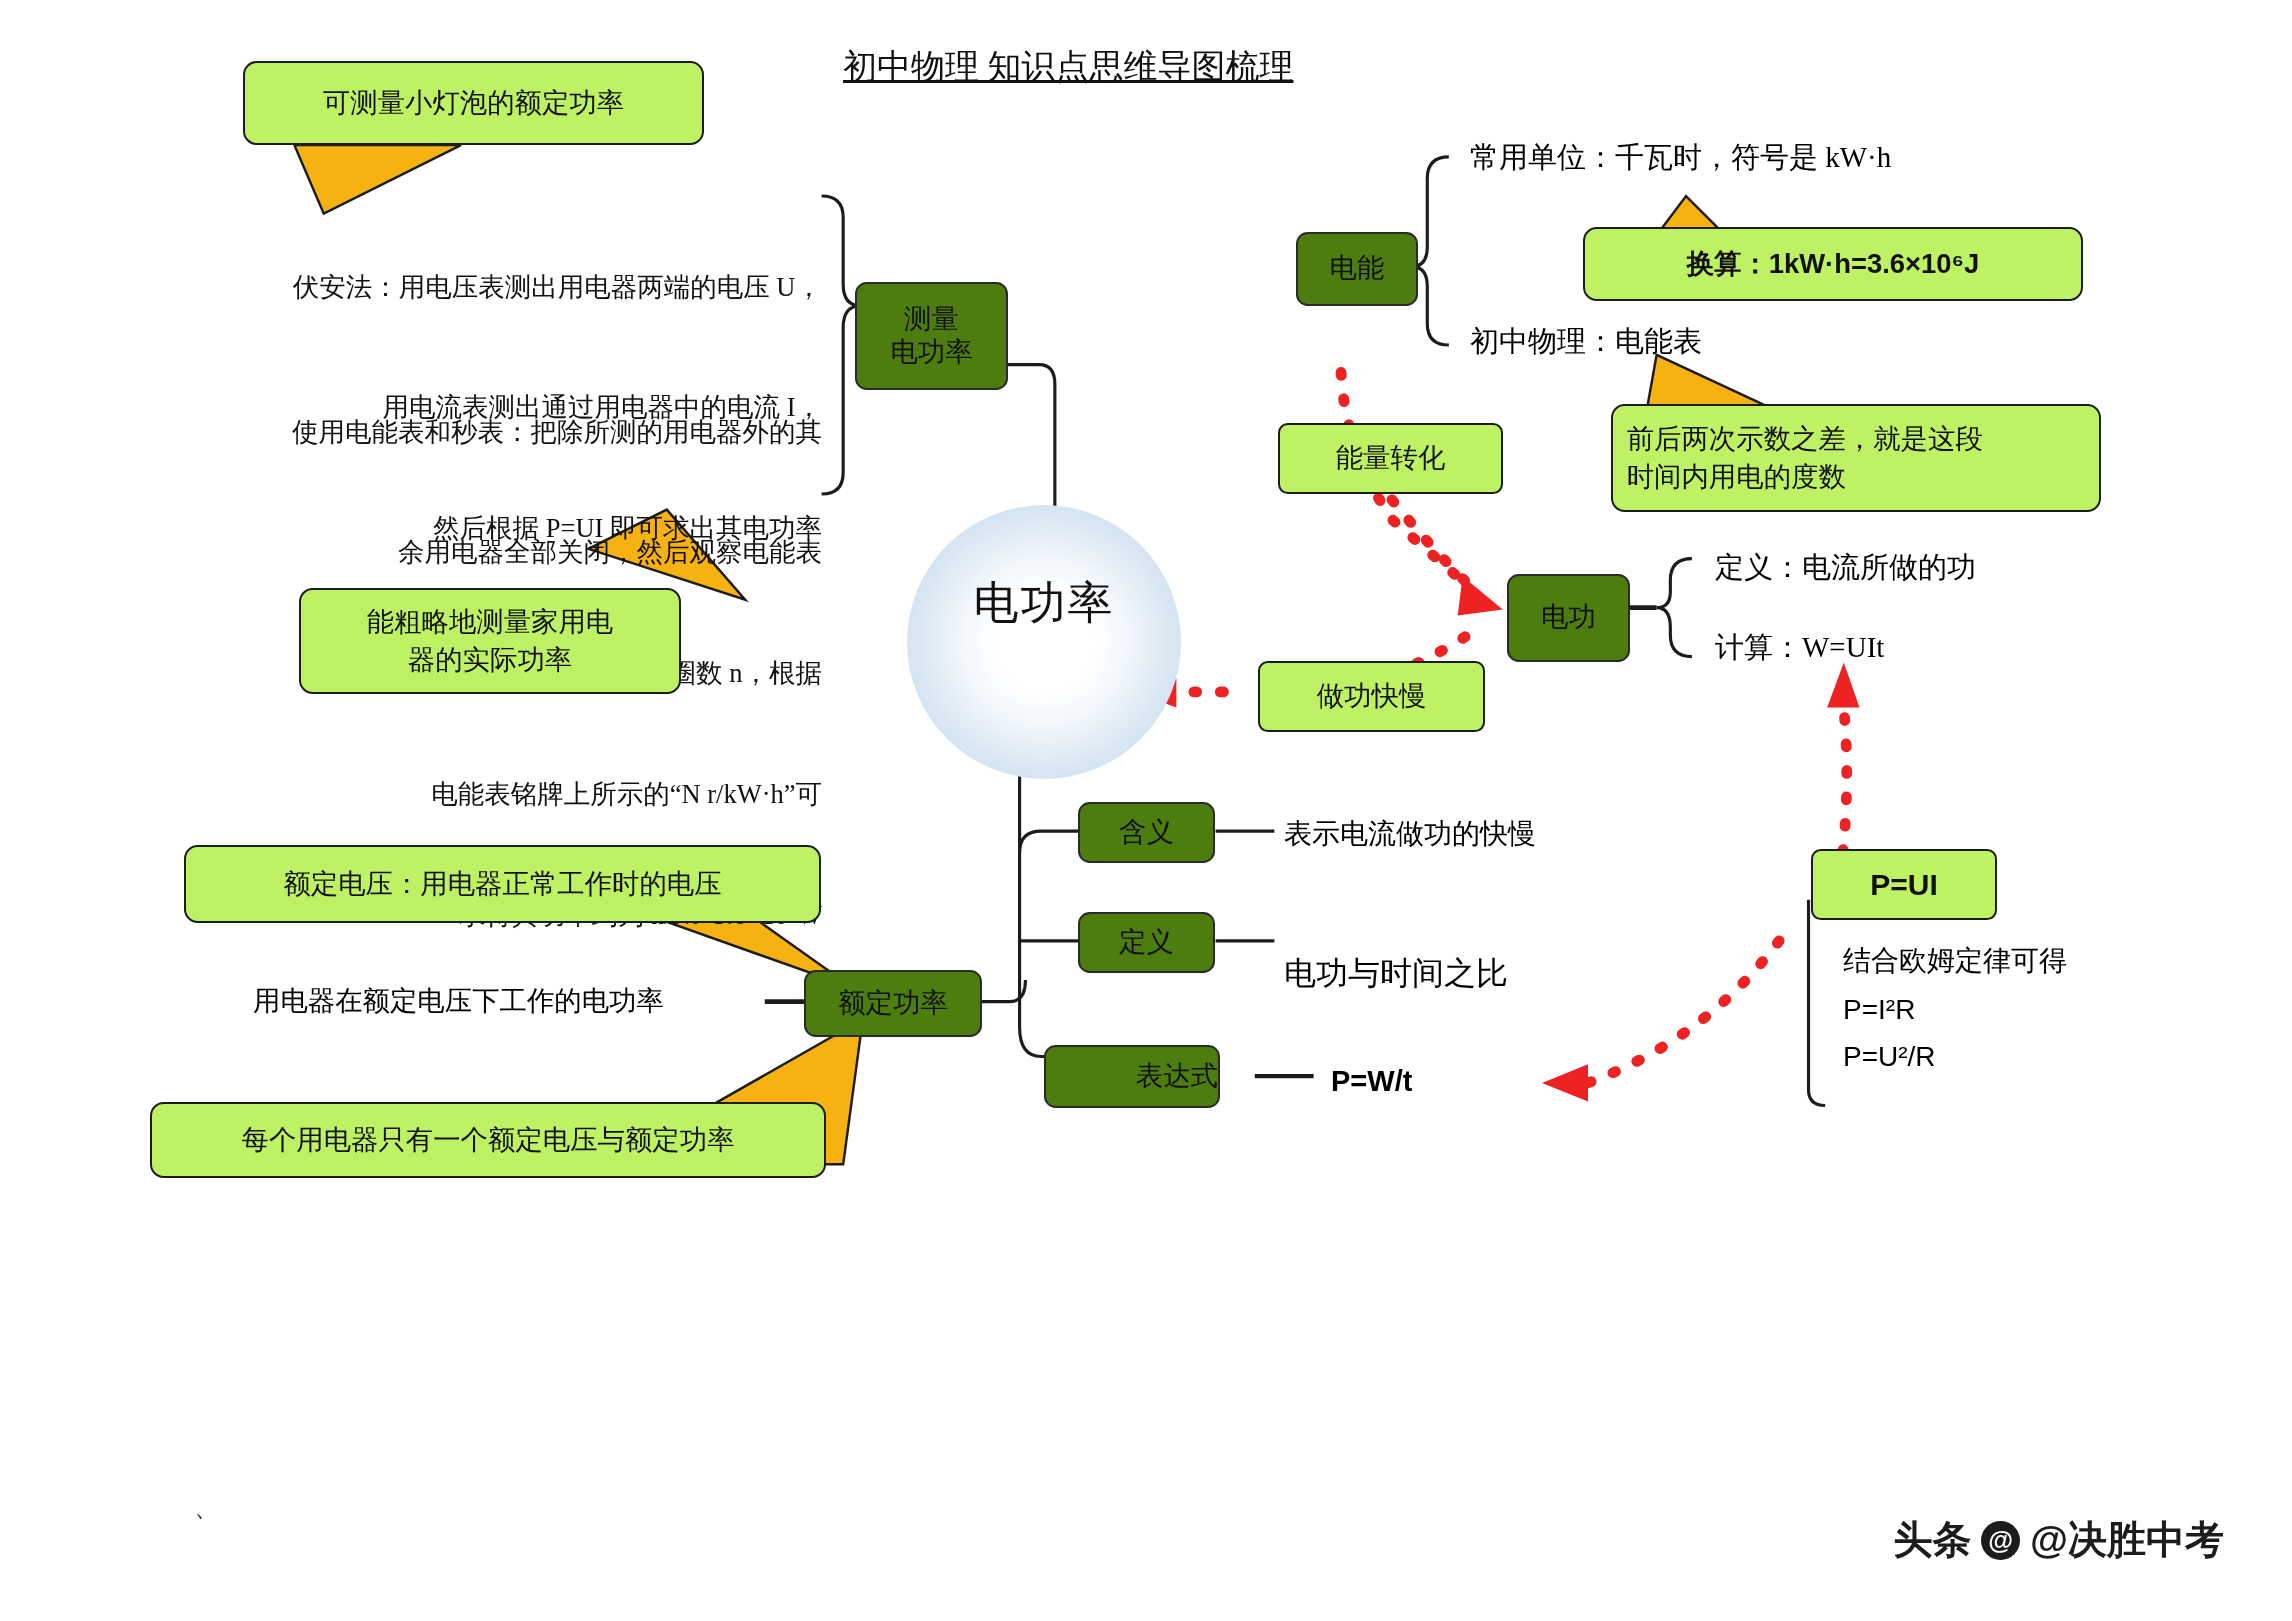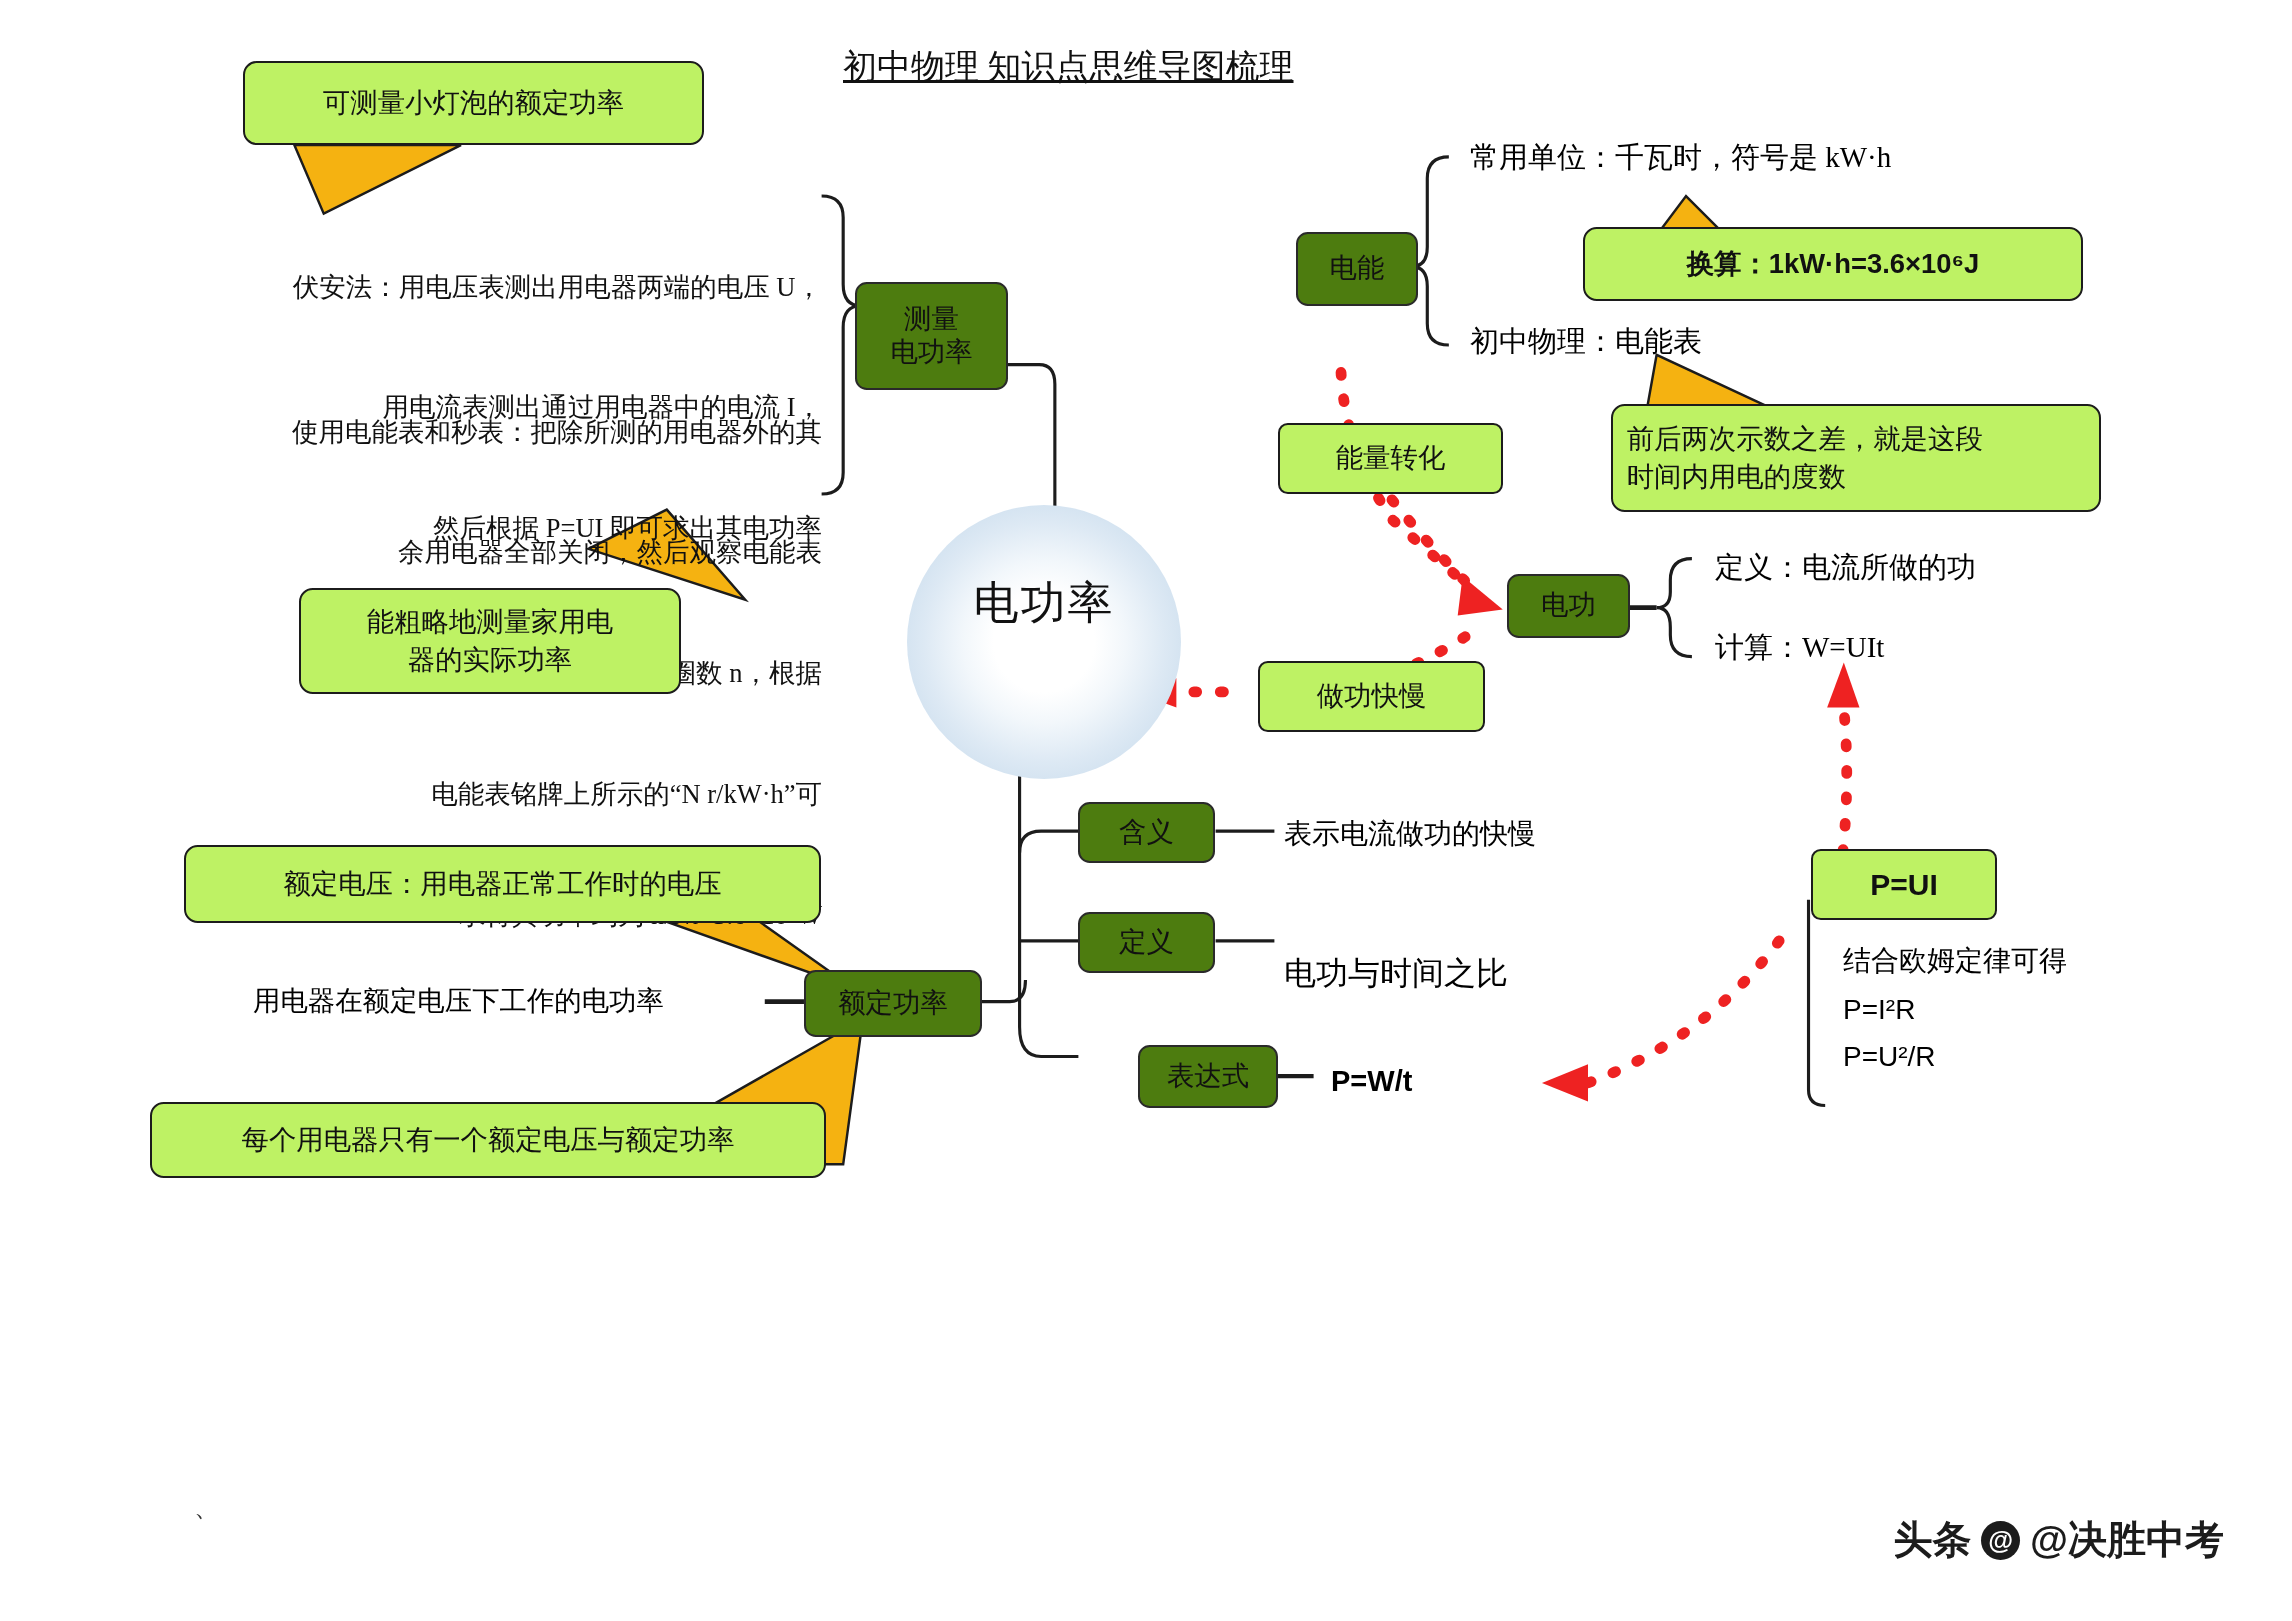--- a/index.html
+++ b/index.html
@@ -203,21 +203,21 @@
   <div class="bluebox" style="left:1078px;top:802px;width:137px;height:61px;">
     <span>含义</span>
   </div>
   <div class="txt serif" style="left:1284px;top:814px;font-size:28px;">表示电流做功的快慢</div>
 
   <div class="bluebox" style="left:1078px;top:912px;width:137px;height:61px;">
     <span>定义</span>
   </div>
   <div class="txt serif" style="left:1284px;top:923px;font-size:32px;margin-top:28px;">电功与时间之比</div>
 
-  <div class="bluebox" style="left:1138px;top:1045px;width:140px;height:63px;">
+  <div class="bluebox" style="left:1044px;top:1045px;width:176px;height:63px;justify-content:flex-end;">
     <span>表达式</span>
   </div>
   <div class="txt sans" style="left:1331px;top:1061px;font-size:29px;font-weight:bold;">P=W/t</div>
 
   <div class="bluebox" style="left:1296px;top:232px;width:122px;height:74px;">
     <span>电能</span>
   </div>
 
   <div class="txt serif" style="left:1470px;top:137px;font-size:29px;">常用单位：千瓦时，符号是 kW·h</div>
 
@@ -233,21 +233,21 @@
   </div>
 
   <div class="orange rect" style="left:1253px;top:423px;width:225px;height:71px;">
     <span>能量转化</span>
   </div>
 
   <div class="orange rect" style="left:1233px;top:661px;width:227px;height:71px;">
     <span>做功快慢</span>
   </div>
 
-  <div class="bluebox" style="left:1507px;top:574px;width:123px;height:64px;">
+  <div class="bluebox" style="left:1507px;top:574px;width:123px;height:88px;">
     <span>电功</span>
   </div>
 
   <div class="txt serif" style="left:1715px;top:547px;font-size:29px;">定义：电流所做的功</div>
 
   <div class="txt serif" style="left:1715px;top:627px;font-size:29px;">计算：W=UIt</div>
 
   <div class="orange rect" style="left:1786px;top:849px;width:186px;height:71px;">
     <span class="sans" style="font-weight:bold;font-size:30px;">P=UI</span>
   </div>

